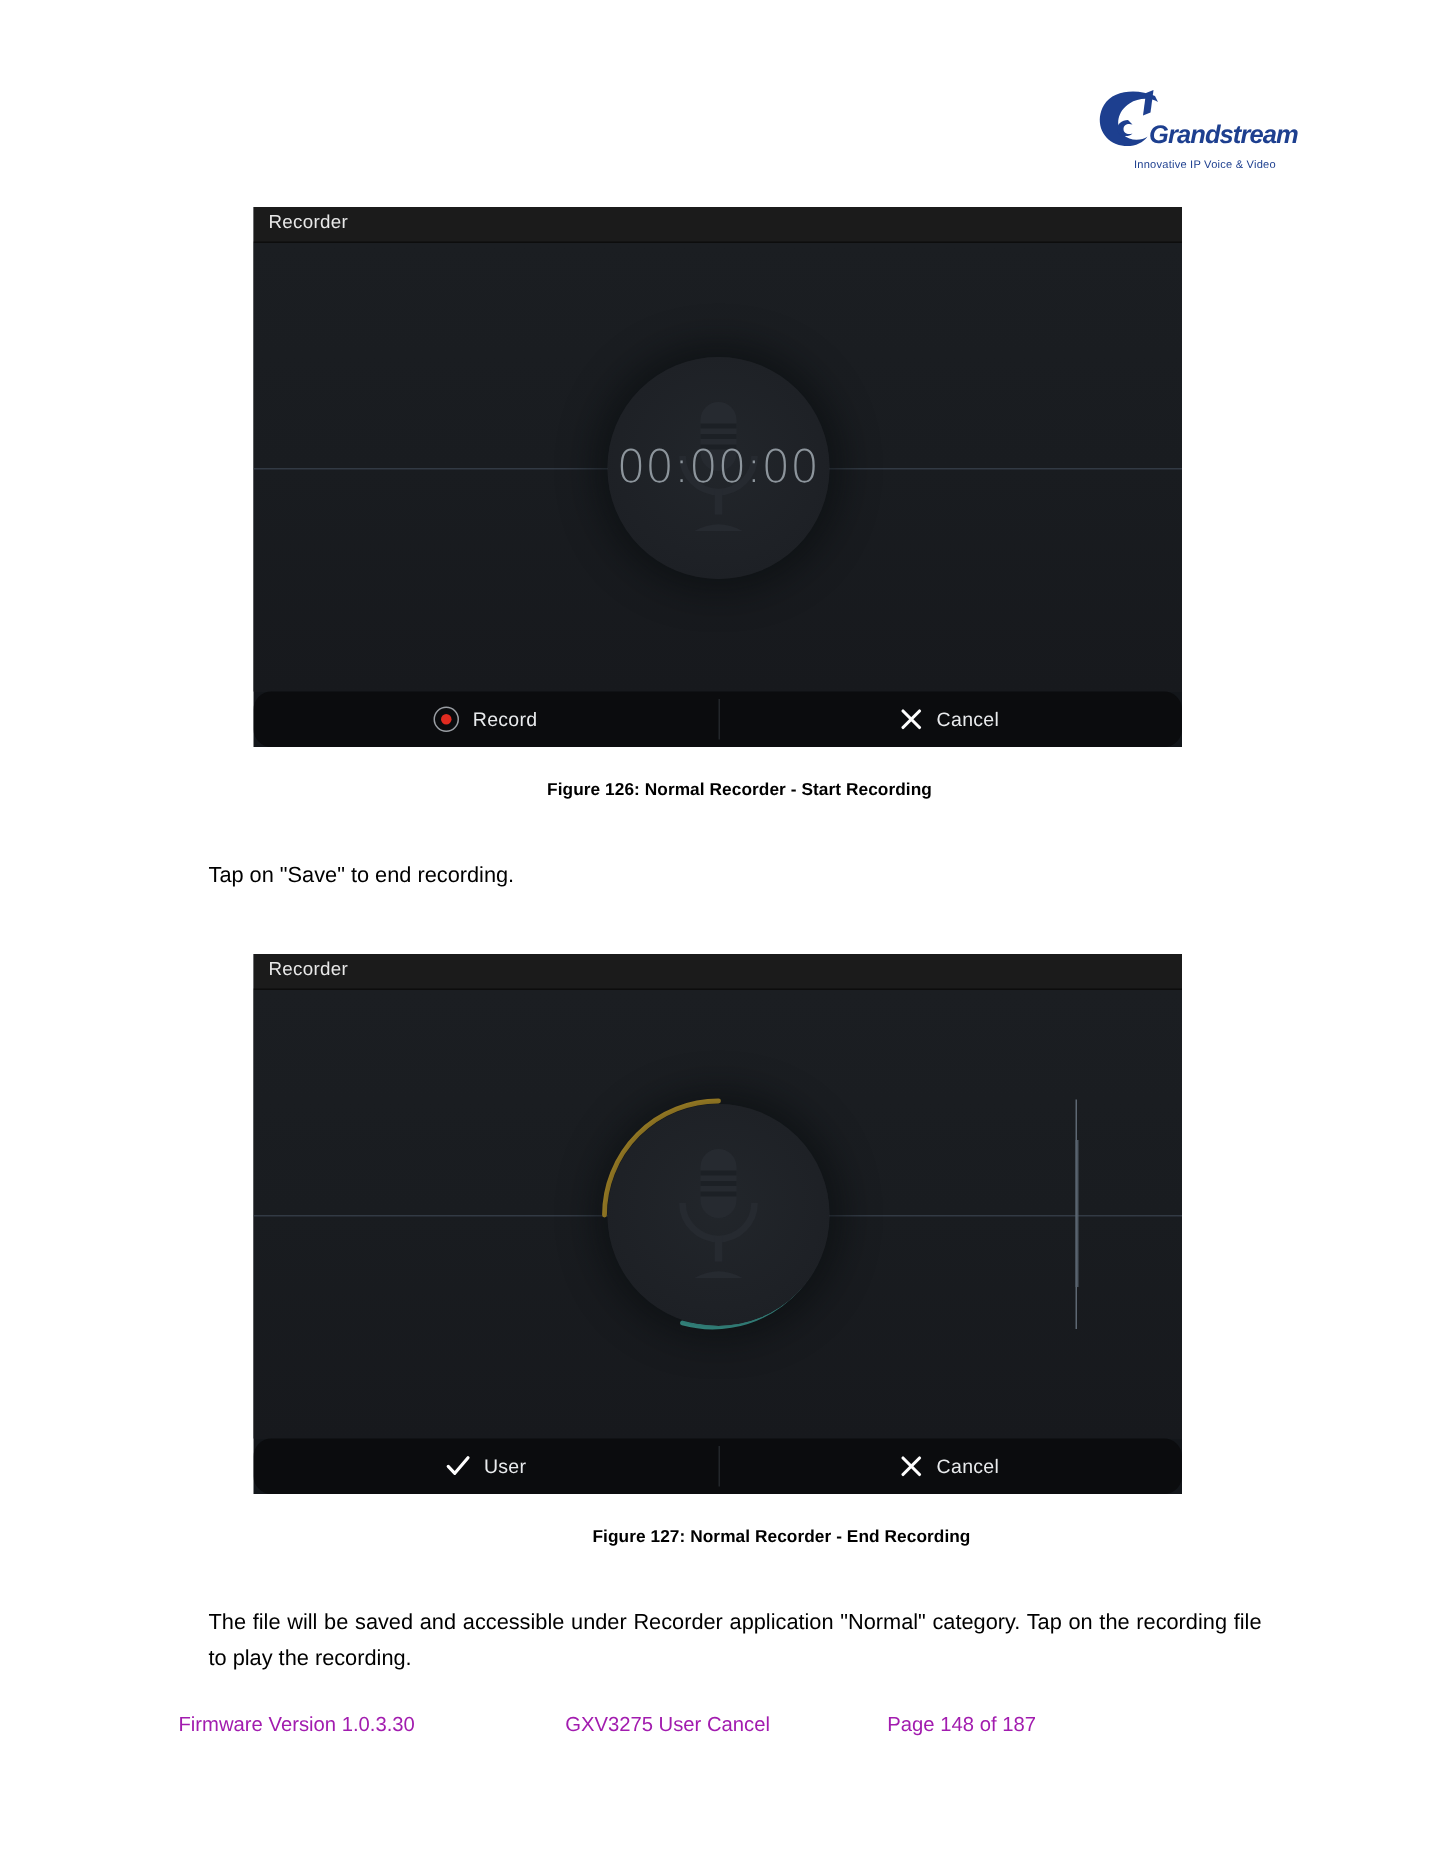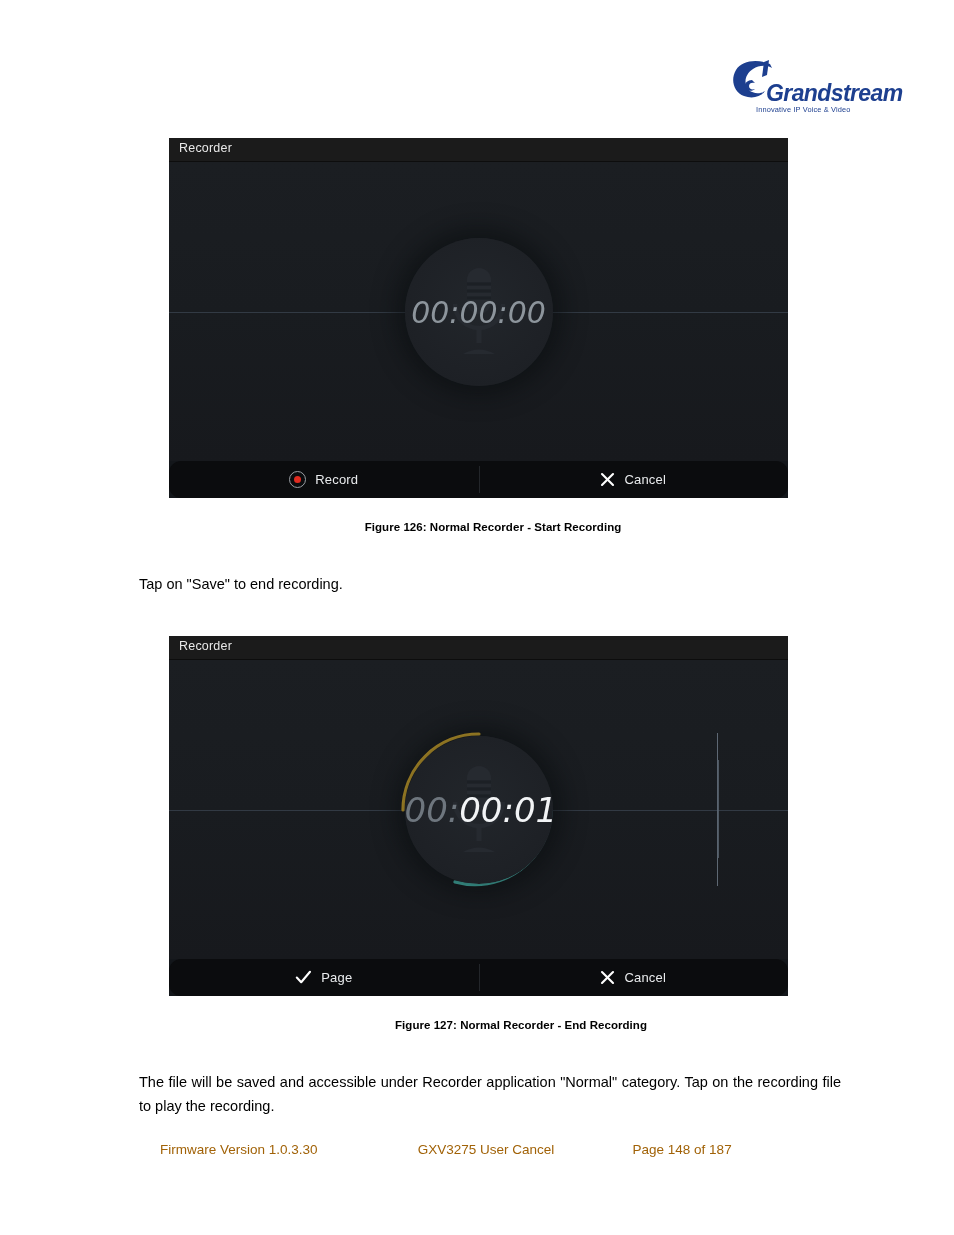--- a/index.html
+++ b/index.html
@@ -30,21 +30,21 @@
     left: 0px;
     top: 0px;
     width: 60px;
     height: 48px;
   }
   .logo-word {
     position: absolute;
     left: 38px;
     top: 22px;
     font-family: "Liberation Sans", sans-serif;
-    font-size: 23px;
+    font-size: 17px;
     font-weight: bold;
     font-style: italic;
     letter-spacing: -0.6px;
     color: #1d3f8f;
     white-space: nowrap;
   }
   .logo-tag {
     position: absolute;
     left: 28px;
     top: 47px;
@@ -130,21 +130,20 @@
   .disc {
     position: absolute;
     left: 50%;
     top: 50%;
     transform: translate(-50%, -50%);
     width: 148px;
     height: 148px;
     border-radius: 50%;
     background: radial-gradient(circle at 50% 45%, #22262b 0%, #1e2126 62%, #1b1e23 100%);
     box-shadow: 0 0 22px 10px rgba(10,12,15,0.55);
-    font-style: italic;
   }
   .disc .mic {
     position: absolute;
     left: 50%;
     top: 50%;
     transform: translate(-50%, -50%);
   }
   .disc .timer {
     position: absolute;
     left: 0;
@@ -244,22 +243,21 @@
     text-align: justify;
   }
 
   .footer {
     position: absolute;
     left: 119px;
     top: 1142px;
     width: 716px;
     display: flex;
     font-size: 13.5px;
-    color: #a16207;
-    margin-left: 41px;
+    color: #a21caf;
   }
   .footer .f-left   { width: 36%; text-align: left; }
   .footer .f-center { width: 30%; text-align: left; }
   .footer .f-right  { width: 34%; text-align: left; }
 </style>
 </head>
 <body>
 
 <div class="logo-block">
   <svg class="logo-mark" viewBox="0 0 60 48">
@@ -386,30 +384,29 @@
         <rect x="21" y="4" width="24" height="46" rx="12" fill="#262a30"></rect>
         <path d="M9 40 a24 24 0 0 0 48 0" fill="none" stroke="#262a30" stroke-width="4.5"></path>
         <rect x="30.5" y="62" width="5" height="17" fill="#262a30"></rect>
         <path d="M17 90 q16 -9 32 0 z" fill="#262a30"></path>
         <g stroke="#1c2025" stroke-width="3.2">
           <line x1="21" y1="20" x2="45" y2="20"></line>
           <line x1="21" y1="27" x2="45" y2="27"></line>
           <line x1="21" y1="34" x2="45" y2="34"></line>
         </g>
       </svg>
-      <div class="timer"><span class="dim">00:</span><span class="bright">00:01</span></div>
     </div>
   </div>
 
   <div class="actionbar">
     <div class="action-btn">
       <svg width="17" height="15" viewBox="0 0 17 15">
         <path d="M1.8 7.6 L6.2 12.2 L15 1.8" fill="none" stroke="#ffffff" stroke-width="2.1" stroke-linecap="round" stroke-linejoin="round"></path>
       </svg>
-      <span class="btn-label">Page</span>
+      <span class="btn-label">User</span>
     </div>
     <div class="action-divider"></div>
     <div class="action-btn">
       <svg width="15" height="15" viewBox="0 0 15 15">
         <g stroke="#ffffff" stroke-width="2.1" stroke-linecap="round">
           <line x1="2" y1="2" x2="13" y2="13"></line>
           <line x1="13" y1="2" x2="2" y2="13"></line>
         </g>
       </svg>
       <span class="btn-label">Cancel</span>

